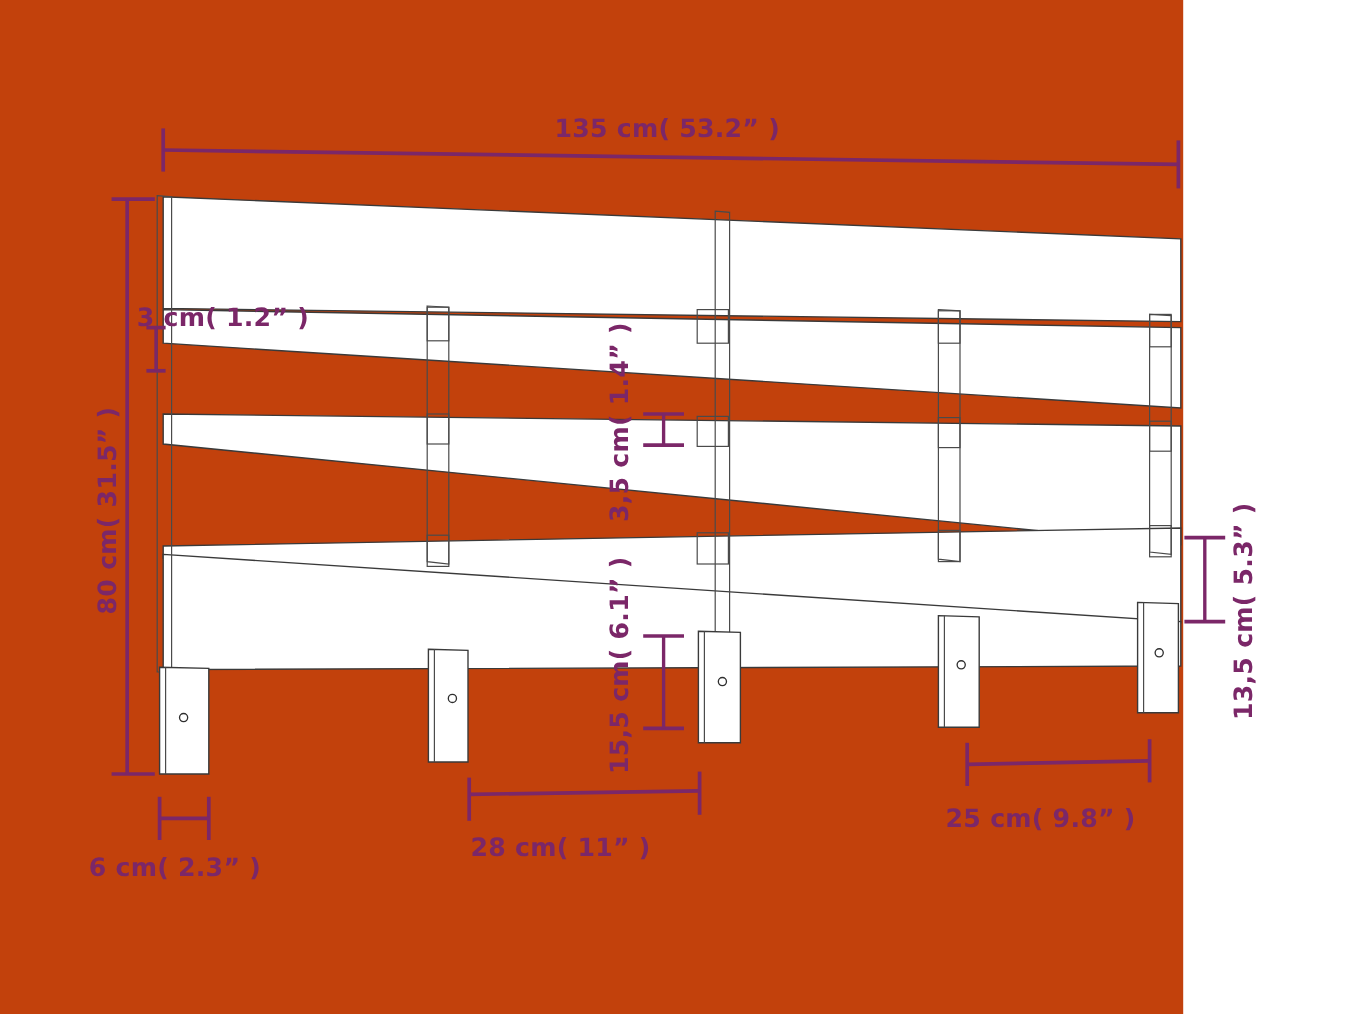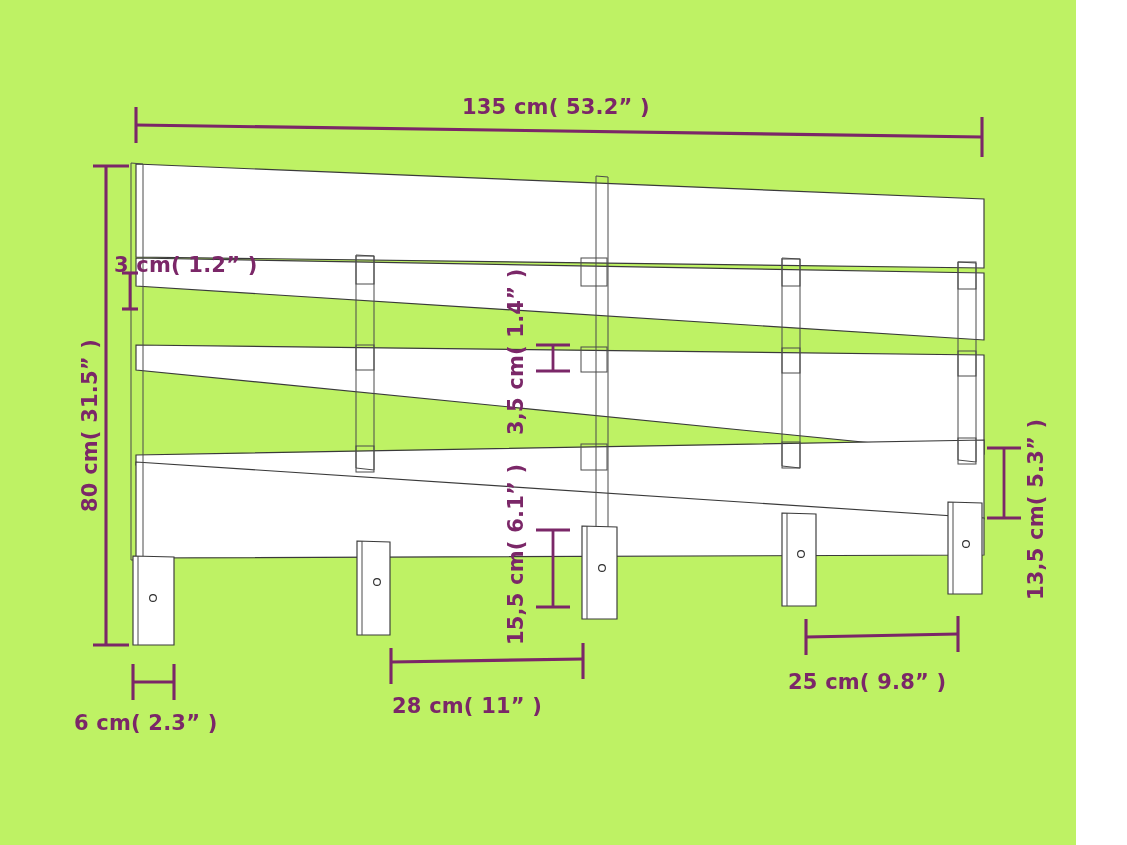--- a/index.html
+++ b/index.html
@@ -8,23 +8,23 @@
     background: #ffffff;
   }
   body {
     width: 1127px;
     height: 845px;
     font-family: "DejaVu Sans", "Liberation Sans", sans-serif;
     overflow: hidden;
   }
   #drawing-root {
     position: relative;
-    width: 1076px;
+    width: 986px;
     height: 845px;
-    background: #bef264;
+    background: #c2410c;
   }
   svg.tech-drawing {
     display: block;
     width: 1127px;
     height: 845px;
   }
   .part-line {
     fill: #ffffff;
     stroke: #3a3a3a;
     stroke-width: 1.15;

